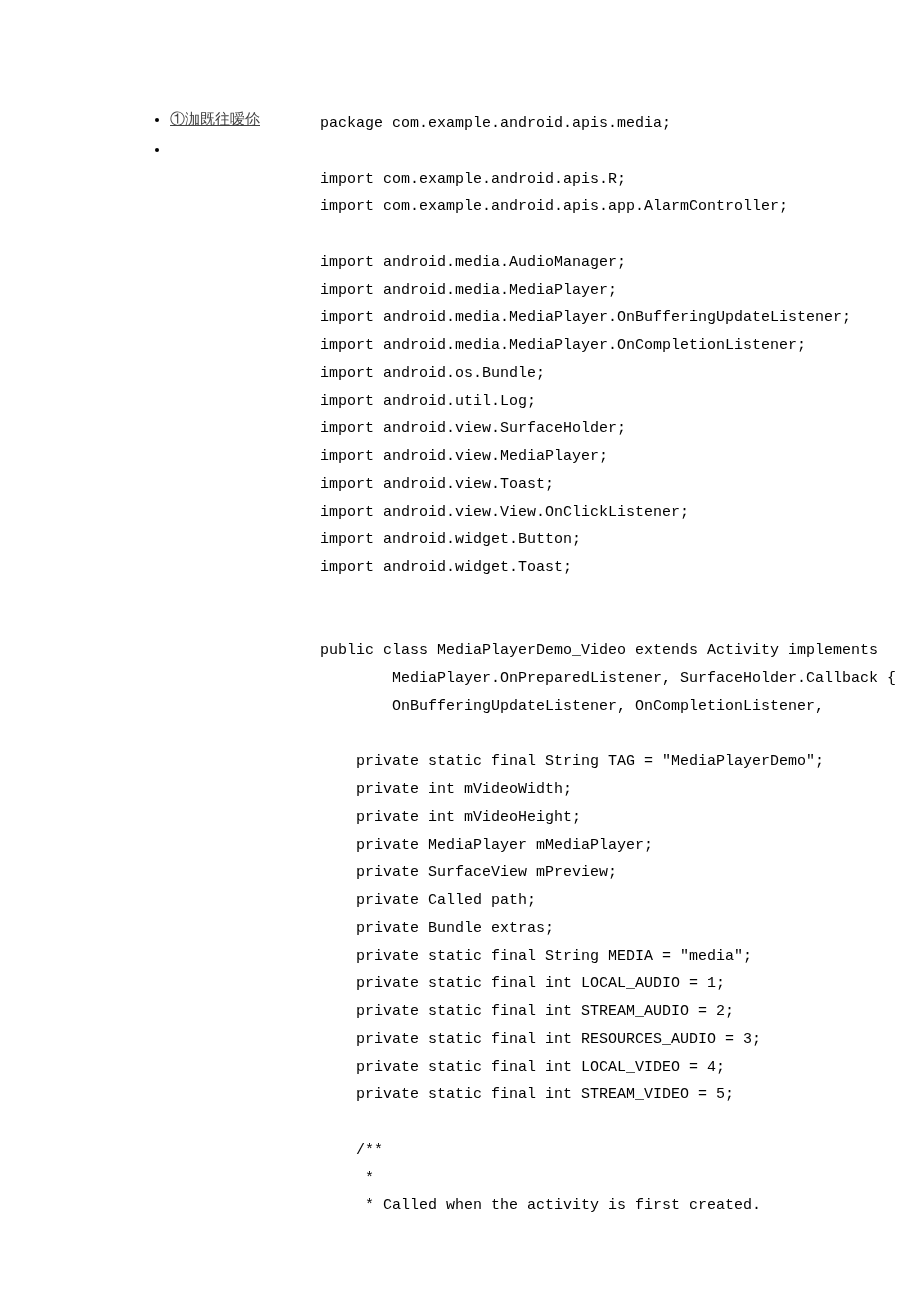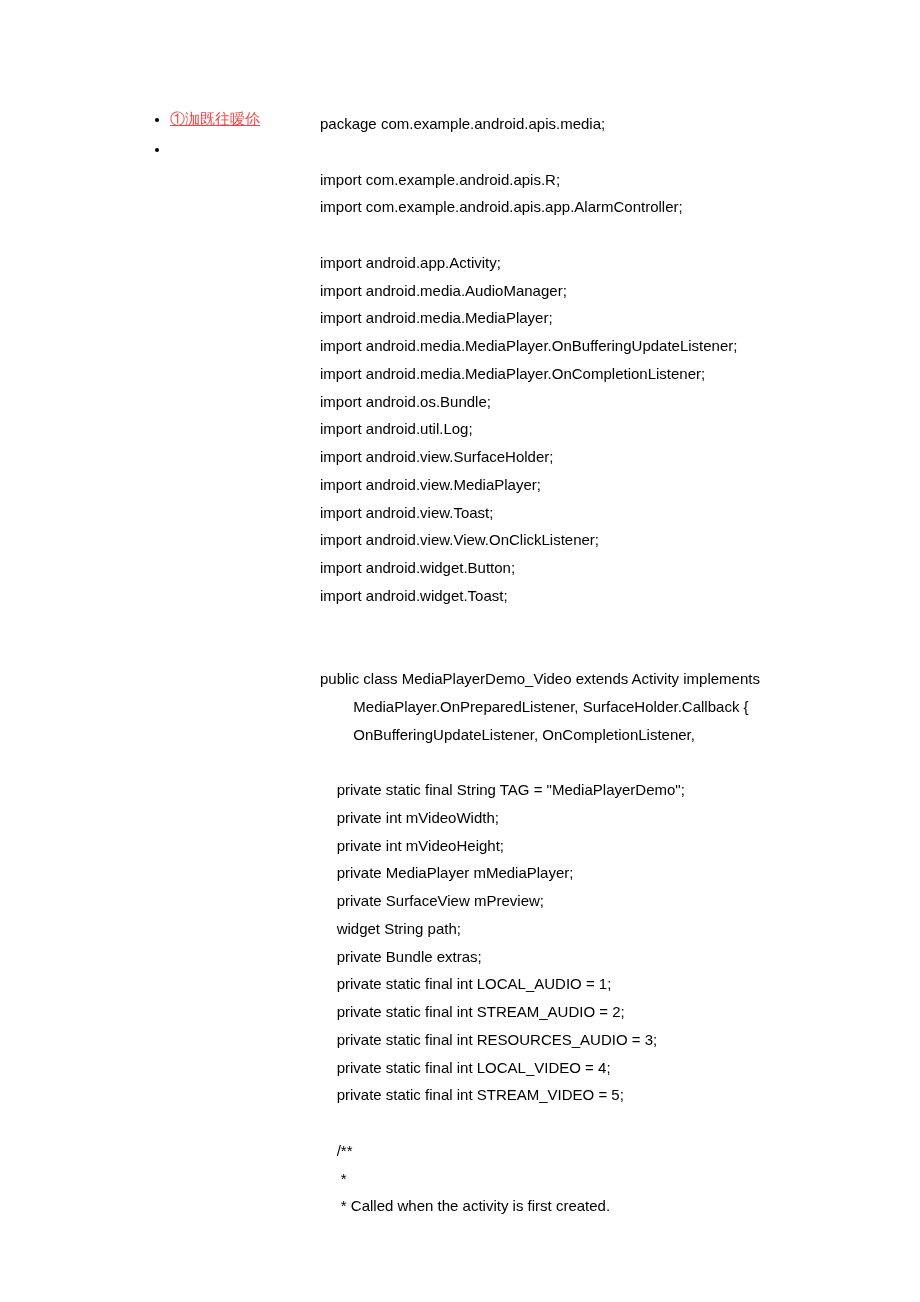--- a/index.html
+++ b/index.html
@@ -28,30 +28,30 @@
     margin: 0;
   }
   .sidebar li {
     margin-bottom: 12px;
     color: #000;
   }
   .sidebar li.empty {
     min-height: 10px;
   }
   .author-link {
-    color: #ef4444;
+    color: #404040;
     text-decoration: underline;
   }
   .content {
     flex: 1;
     line-height: 1.85;
   }
   .code-block {
     white-space: pre;
-    font-family: Liberation Sans, sans-serif;
+    font-family: Liberation Mono, monospace;
   }
 </style>
 </head>
 <body>
 
 <div class="page">
   <div class="layout">
     <div class="sidebar">
       <ul>
         <li>
@@ -59,21 +59,20 @@
         </li>
         <li class="empty"></li>
       </ul>
     </div>
     <div class="content">
 <div class="code-block">package com.example.android.apis.media;</div>
 <div class="code-block">&nbsp;</div>
 <div class="code-block">import com.example.android.apis.R;</div>
 <div class="code-block">import com.example.android.apis.app.AlarmController;</div>
 <div class="code-block">&nbsp;</div>
-<div class="code-block">import android.app.Activity;</div>
 <div class="code-block">import android.media.AudioManager;</div>
 <div class="code-block">import android.media.MediaPlayer;</div>
 <div class="code-block">import android.media.MediaPlayer.OnBufferingUpdateListener;</div>
 <div class="code-block">import android.media.MediaPlayer.OnCompletionListener;</div>
 <div class="code-block">import android.os.Bundle;</div>
 <div class="code-block">import android.util.Log;</div>
 <div class="code-block">import android.view.SurfaceHolder;</div>
 <div class="code-block">import android.view.MediaPlayer;</div>
 <div class="code-block">import android.view.Toast;</div>
 <div class="code-block">import android.view.View.OnClickListener;</div>
@@ -83,22 +82,23 @@
 <div class="code-block">&nbsp;</div>
 <div class="code-block">public class MediaPlayerDemo_Video extends Activity implements</div>
 <div class="code-block">        MediaPlayer.OnPreparedListener, SurfaceHolder.Callback {</div>
 <div class="code-block">        OnBufferingUpdateListener, OnCompletionListener,</div>
 <div class="code-block">&nbsp;</div>
 <div class="code-block">    private static final String TAG = "MediaPlayerDemo";</div>
 <div class="code-block">    private int mVideoWidth;</div>
 <div class="code-block">    private int mVideoHeight;</div>
 <div class="code-block">    private MediaPlayer mMediaPlayer;</div>
 <div class="code-block">    private SurfaceView mPreview;</div>
-<div class="code-block">    widget String path;</div>
+<div class="code-block">    private Called path;</div>
 <div class="code-block">    private Bundle extras;</div>
+<div class="code-block">    private static final String MEDIA = "media";</div>
 <div class="code-block">    private static final int LOCAL_AUDIO = 1;</div>
 <div class="code-block">    private static final int STREAM_AUDIO = 2;</div>
 <div class="code-block">    private static final int RESOURCES_AUDIO = 3;</div>
 <div class="code-block">    private static final int LOCAL_VIDEO = 4;</div>
 <div class="code-block">    private static final int STREAM_VIDEO = 5;</div>
 <div class="code-block">&nbsp;</div>
 <div class="code-block">    /**</div>
 <div class="code-block">     *</div>
 <div class="code-block">     * Called when the activity is first created.</div>
 

